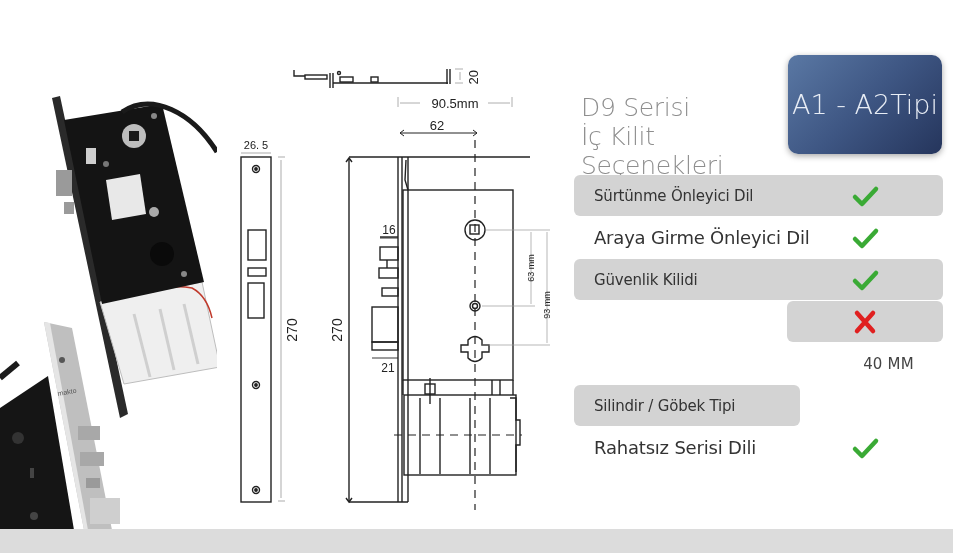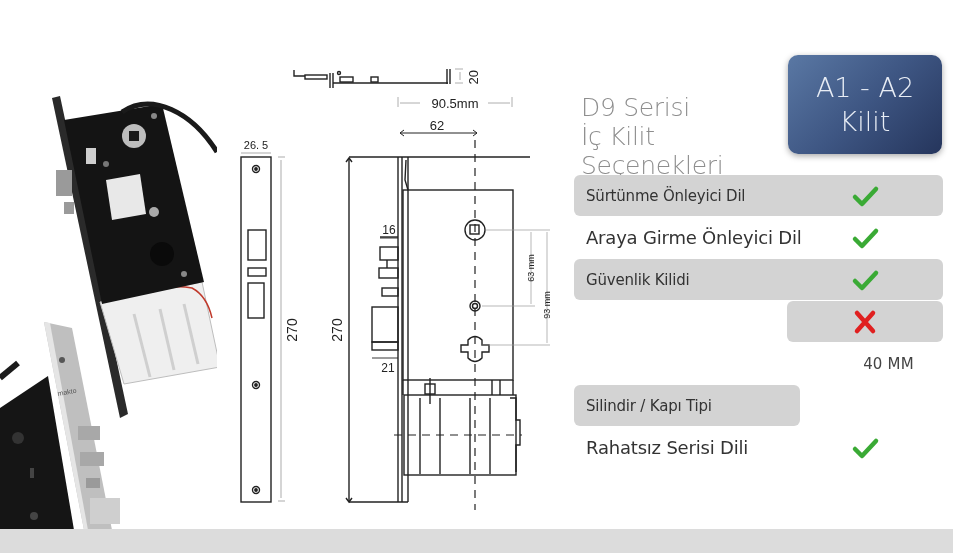--- a/index.html
+++ b/index.html
@@ -33,34 +33,34 @@
     color: #8e8e8e; letter-spacing: -0.3px; margin-top: 12px;
   }
   .title span { display: block; white-space: nowrap; }
 
   
   .model-badge {
     left: 788px; top: 55px; width: 154px; height: 99px;
     border-radius: 10px;
     background: linear-gradient(135deg, #5a78a4 0%, #3e5683 50%, #25355c 100%);
     box-shadow: 0 2px 6px rgba(0,0,0,0.35);
-    display: flex; flex-direction: column; align-items: center; justify-content: center;
+    display: flex; flex-direction: row; align-items: center; justify-content: center;
     color: #e8edf5; font-size: 27px; line-height: 34px; font-weight: 200;
   }
   .model-badge span { display: block; white-space: nowrap; }
 
   
   .features { left: 574px; top: 175px; width: 370px; }
   .feature-row { position: relative; height: 42px; margin-bottom: 0; }
   .feature-row .label-cell,
   .feature-row .value-cell {
     position: absolute; top: 0; height: 41px; border-radius: 6px;
     display: flex; align-items: center;
   }
-  .feature-row .label-cell { left: 0; width: 226px; padding-left: 12px; box-sizing: border-box; }
+  .feature-row .label-cell { left: 0; width: 226px; padding-left: 20px; box-sizing: border-box; }
   .feature-row .value-cell { left: 213px; width: 156px; justify-content: center; }
   .feature-row.shaded .label-cell,
   .feature-row.shaded .value-cell { background: #d3d3d3; }
   .label-text { font-size: 15px; color: #333; white-space: nowrap; letter-spacing: -0.2px; }
   .feature-row:not(.shaded) .label-text { font-size: 18px; }
   .value-text { font-size: 15px; color: #444; letter-spacing: 0.2px; margin-left: 47px; }
   .icon-check, .icon-cross { width: 30px; height: 26px; display: block; }
 </style>
 </head>
 <body>
@@ -248,21 +248,21 @@
 </div>
 
 <div class="abs title">
   <span>D9 Serisi</span>
   <span>İç Kilit</span>
   <span>Seçenekleri</span>
 </div>
 
 <div class="abs model-badge">
   <span>A1 - A2</span>
-  <span>Kilit</span>
+  <span>Tipi</span>
 </div>
 
 <div class="abs features">
   <div class="feature-row shaded">
     <div class="label-cell">
       <span class="label-text">Sürtünme Önleyici Dil</span>
     </div>
     <div class="value-cell">
       <svg class="icon-check" viewBox="0 0 30 26">
           <path d="M5,14 L12,21 L26,6" stroke="#3aaa35" stroke-width="4.5" stroke-linecap="round" stroke-linejoin="round" fill="none"></path>
@@ -296,21 +296,21 @@
         </svg>
     </div>
   </div>
   <div class="feature-row">
     <div class="value-cell">
       <span class="value-text">40 MM</span>
     </div>
   </div>
   <div class="feature-row shaded">
     <div class="label-cell">
-      <span class="label-text">Silindir / Kapı Tipi</span>
+      <span class="label-text">Silindir / Göbek Tipi</span>
     </div>
   </div>
   <div class="feature-row">
     <div class="label-cell">
       <span class="label-text">Rahatsız Serisi Dili</span>
     </div>
     <div class="value-cell">
       <svg class="icon-check" viewBox="0 0 30 26">
           <path d="M5,14 L12,21 L26,6" stroke="#3aaa35" stroke-width="4.5" stroke-linecap="round" stroke-linejoin="round" fill="none"></path>
         </svg>

